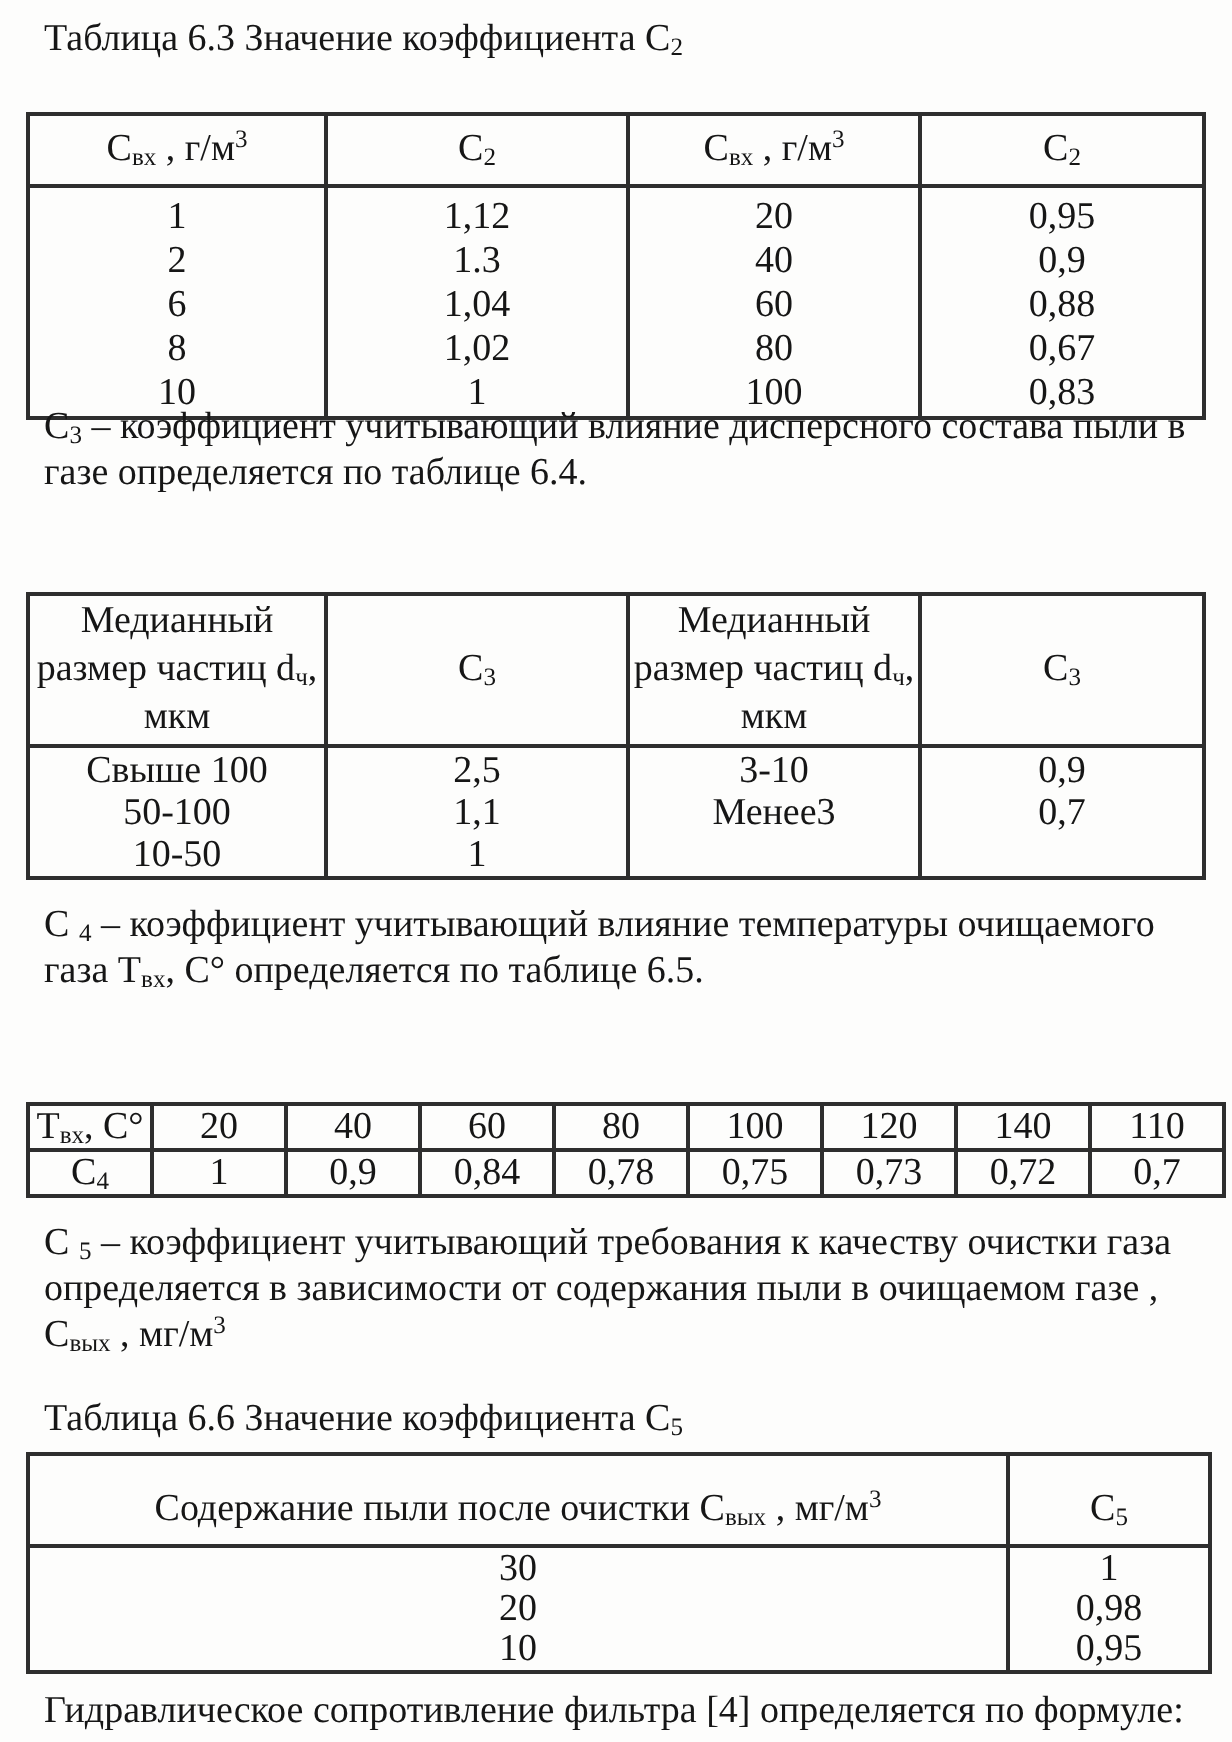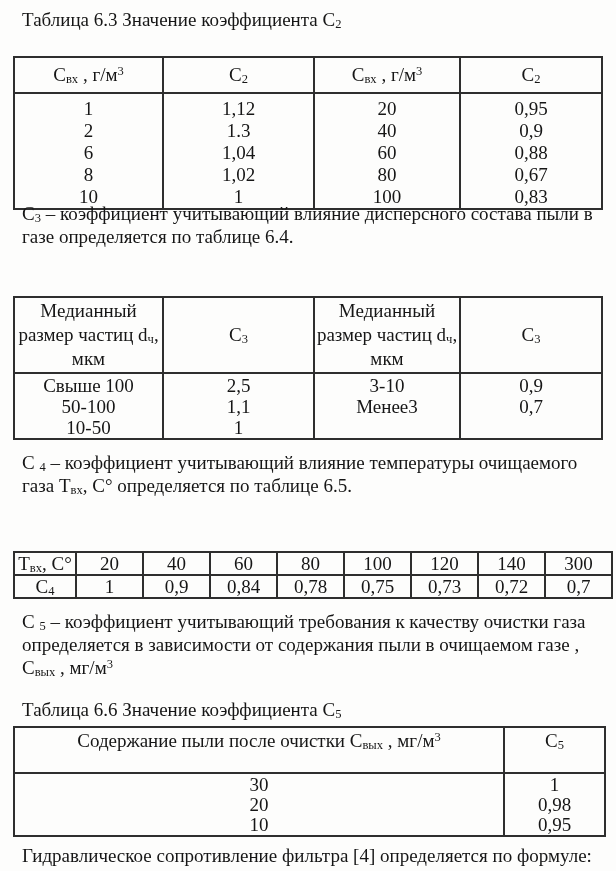--- a/index.html
+++ b/index.html
@@ -35,21 +35,21 @@
   .bdy63 td { height: 116px; vertical-align: top; padding-top: 4px; }
   .bdy63 .ln { line-height: 22px; }
   
   .hdr64 th { height: 76px; line-height: 24px; margin-top: 44px; }
   .bdy64 td { height: 60px; vertical-align: top; padding-top: 1px; }
   .bdy64 .ln { line-height: 21px; }
   
   .r65 th, .r65 td { height: 23px; line-height: 20px; }
   .lbl65 { font-size: 17.5px; }
   
-  .hdr66 th { height: 46px; vertical-align: top; padding-top: 2px; }
+  .hdr66 th { height: 46px; vertical-align: top; padding-top: 16px; }
   .bdy66 td { height: 58px; vertical-align: top; padding-top: 1px; }
   .bdy66 .ln { line-height: 20px; }
 </style>
 </head>
 <body>
 
 <div class="page">
 
   <div class="caption" style="top:8px"><span>Таблица 6.3 Значение коэффициента С</span><sub>2</sub></div>
 
@@ -158,21 +158,21 @@
     <tbody>
       <tr class="r65">
         <th class="lbl65"><span>Т</span><sub>вх</sub><span>, С°</span></th>
         <td>20</td>
         <td>40</td>
         <td>60</td>
         <td>80</td>
         <td>100</td>
         <td>120</td>
         <td>140</td>
-        <td>300</td>
+        <td>110</td>
       </tr>
       <tr class="r65">
         <th class="lbl65"><span>С</span><sub>4</sub></th>
         <td>1</td>
         <td>0,9</td>
         <td>0,84</td>
         <td>0,78</td>
         <td>0,75</td>
         <td>0,73</td>
         <td>0,72</td>

